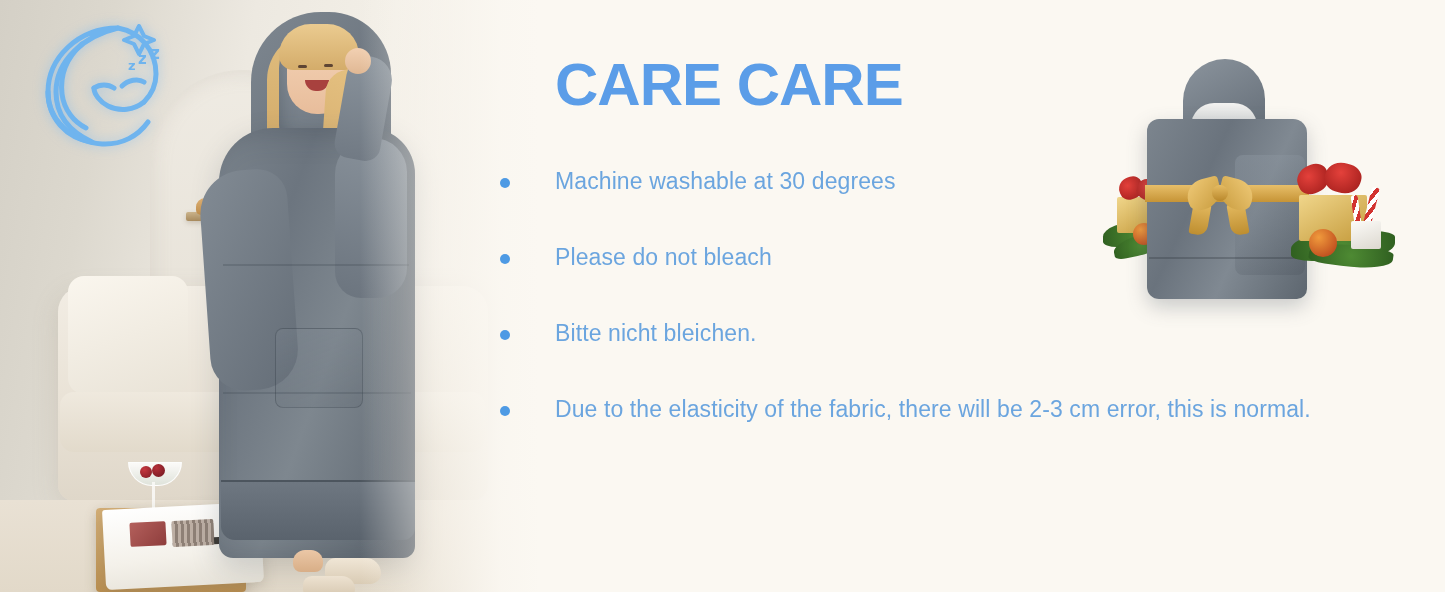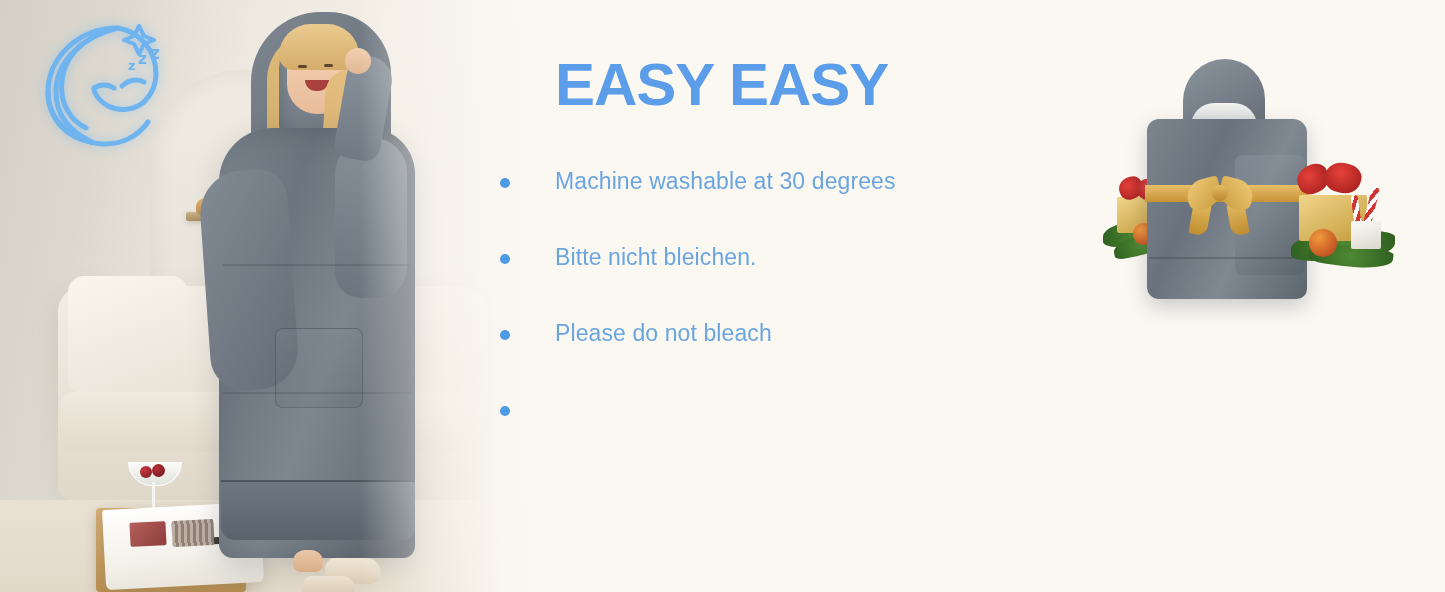--- a/index.html
+++ b/index.html
@@ -367,37 +367,38 @@
       </g>
       <g fill="#6FB4EE" font-family="DejaVu Sans, sans-serif" font-weight="bold">
         <text x="106" y="56" font-size="13">z</text>
         <text x="116" y="50" font-size="15">z</text>
         <text x="128" y="45" font-size="17">z</text>
       </g>
     </svg>
   </div>
 
   <div class="content">
-    <div class="headline">EASY EASY</div>
+    <div class="headline">CARE CARE</div>
 
     <div class="bullets">
       <div class="bullet-row">
         <span class="bullet-dot"></span>
         <span class="bullet-text">Machine washable at 30 degrees</span>
       </div>
       <div class="bullet-row">
         <span class="bullet-dot"></span>
+        <span class="bullet-text">Please do not bleach</span>
+      </div>
+      <div class="bullet-row">
+        <span class="bullet-dot"></span>
         <span class="bullet-text">Bitte nicht bleichen.</span>
       </div>
       <div class="bullet-row">
         <span class="bullet-dot"></span>
-        <span class="bullet-text">Please do not bleach</span>
-      </div>
-      <div class="bullet-row">
-        <span class="bullet-dot"></span>
+        <span class="bullet-text">Due to the elasticity of the fabric, there will be 2-3 cm error, this is normal.</span>
       </div>
     </div>
   </div>
 
   <div class="product">
 
     <div class="deco pine" style="left:8px;top:176px;width:70px;height:26px;"></div>
     <div class="deco pine" style="left:18px;top:190px;width:56px;height:20px;transform:rotate(-12deg);"></div>
     <div class="deco giftbox" style="left:22px;top:152px;width:42px;height:36px;"></div>
     <div class="deco redbow" style="left:24px;top:132px;width:24px;height:22px;transform:rotate(-18deg);"></div>

